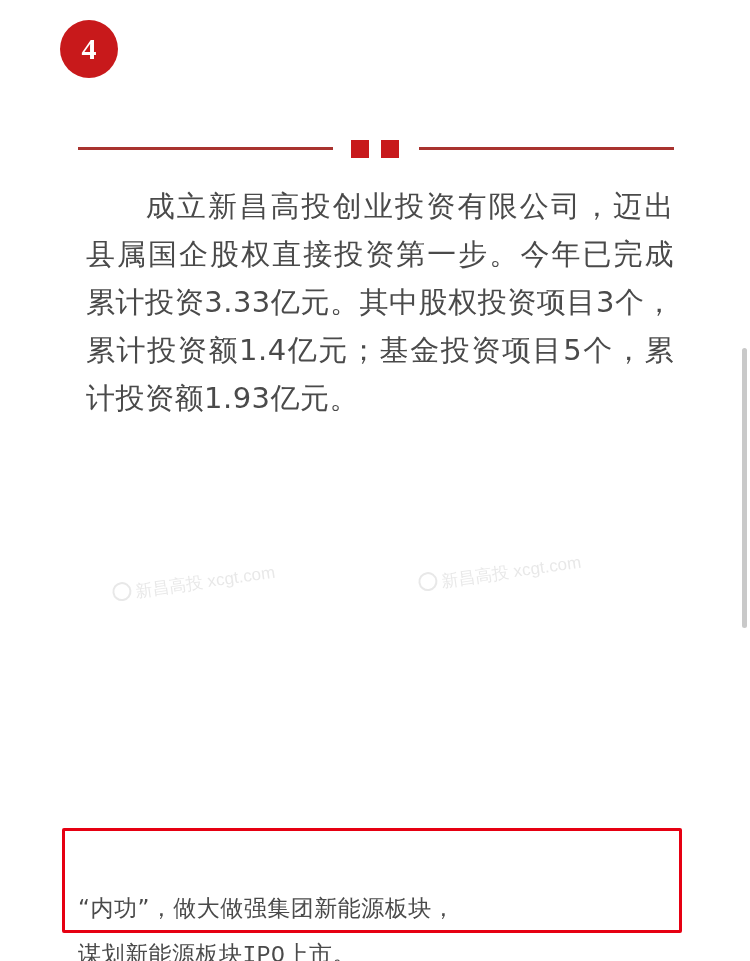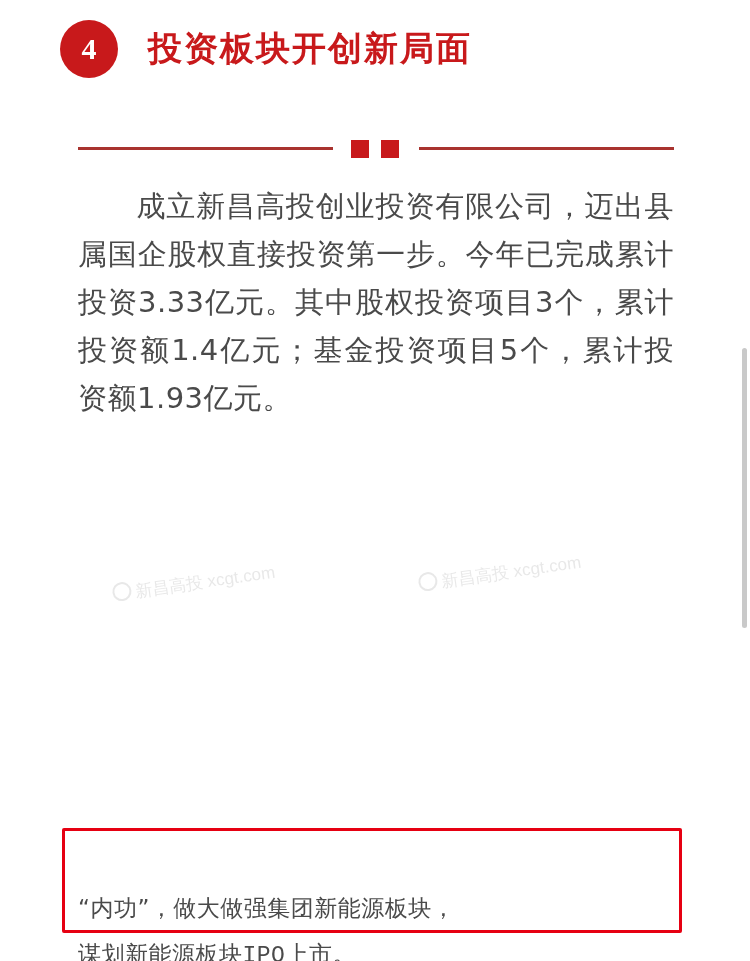--- a/index.html
+++ b/index.html
@@ -90,21 +90,21 @@
     width: 596px;
   }
   .para {
     color: #4a4a4a;
     font-size: 29px;
     line-height: 48px;
     text-align: justify;
     text-align-last: left;
     text-justify: inter-ideograph;
     font-family: "DejaVu Sans", sans-serif;
-    margin: 0 0 4px 0;
+    margin: 0 0 4px 8px;
     letter-spacing: 0.5px;
   }
   .para .indent { display: inline-block; width: 58px; }
 
   
   .highlight-box {
     position: absolute;
     left: 62px;
     top: 828px;
     width: 620px;
@@ -169,21 +169,20 @@
     border-radius: 3px;
   }
 </style>
 </head>
 <body>
 
 <div class="page">
 
   <div class="header">
     <div class="badge">4</div>
-    <div class="header-title">投资板块开创新局面</div>
   </div>
 
   <div class="divider">
     <div class="line left"></div>
     <div class="sq s1"></div>
     <div class="sq s2"></div>
     <div class="line right"></div>
   </div>
 
   <div class="content">

